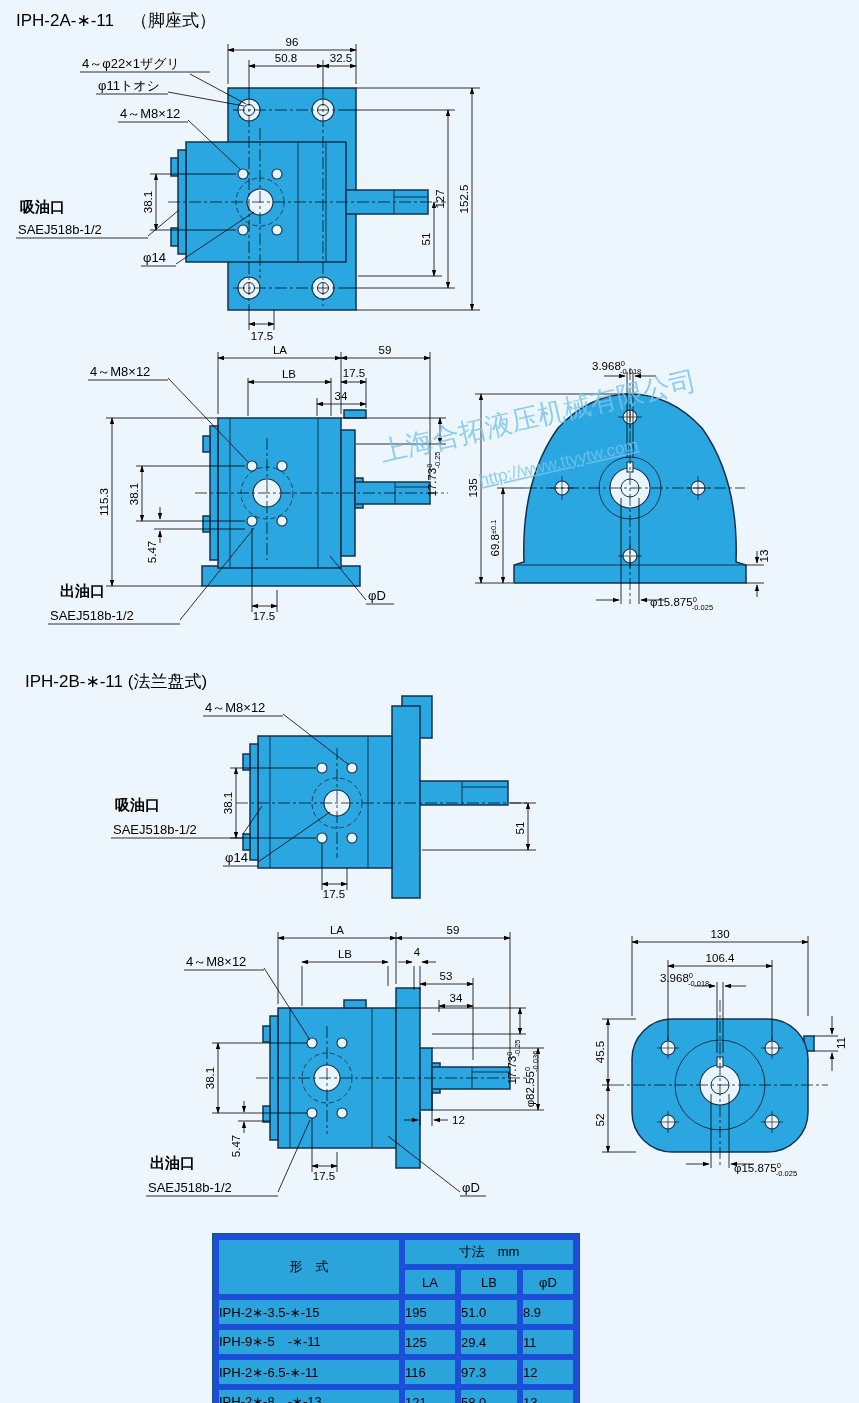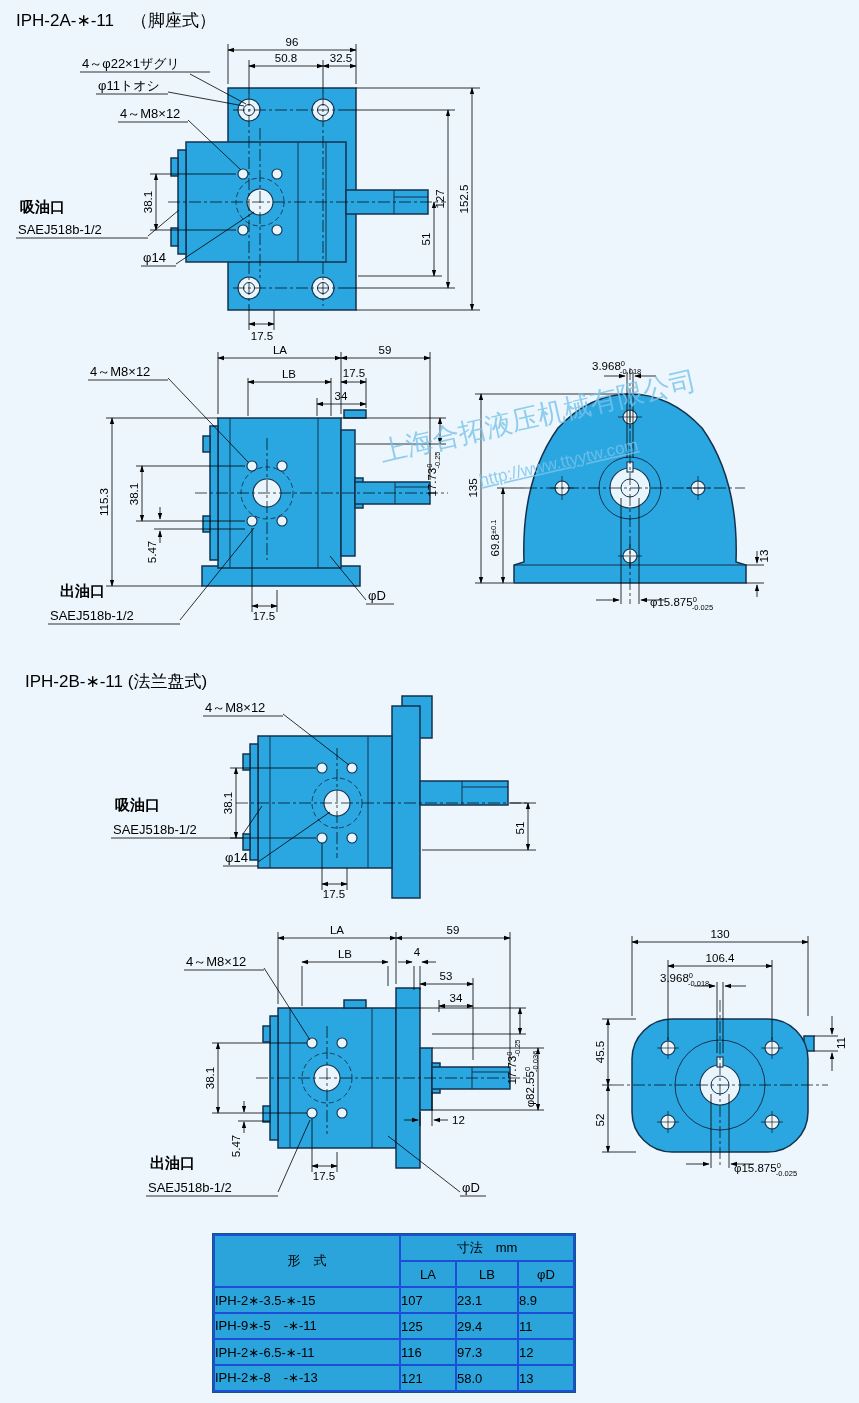--- a/index.html
+++ b/index.html
@@ -15,21 +15,21 @@
   .b{fill:#2aa7e0;stroke:#14324f;stroke-width:1.5;}
   .h{fill:#e9f5fc;stroke:#14324f;stroke-width:1.1;}
   .h2{fill:none;stroke:#14324f;stroke-width:1;}
   .t line{stroke:#000;stroke-width:0.8;}
   .cl line{stroke:#000;stroke-width:0.7;stroke-dasharray:12 3 3 3;}
   .crs line{stroke:#000;stroke-width:0.6;}
   .dsh{fill:none;stroke:#14324f;stroke-width:0.9;stroke-dasharray:5 3;}
   .wm{fill:#79c3ea;opacity:0.8;}
   #tablewrap{position:absolute;left:212px;top:1233px;border:1px solid #17577a;}
   #dim-table{border-collapse:collapse;font-size:13px;color:#000;table-layout:fixed;width:360px;}
-  #dim-table th,#dim-table td{background:#2ba4dc;border:2px solid #1d4ed8;
+  #dim-table th,#dim-table td{background:#2ba4dc;border:6px solid #1d4ed8;
       padding:0;height:24px;font-weight:normal;}
 </style>
 </head>
 <body>
 
 <svg width="859" height="1403" viewBox="0 0 859 1403">
   <defs>
     <marker id="arr" viewBox="0 0 10 8" markerWidth="9" markerHeight="7" refX="9" refY="4" orient="auto-start-reverse">
       <path d="M0,0.8 L10,4 L0,7.2 Z" fill="#000"></path>
     </marker>
@@ -481,22 +481,22 @@
       <th rowspan="2">形　式</th>
       <th colspan="3">寸法　mm</th>
     </tr>
     <tr>
       <th>LA</th>
       <th>LB</th>
       <th>φD</th>
     </tr>
     <tr>
       <td>IPH-2∗-3.5-∗-15</td>
-      <td>107</td>
-      <td>23.1</td>
+      <td>195</td>
+      <td>51.0</td>
       <td>8.9</td>
     </tr>
     <tr>
       <td>IPH-9∗-5　-∗-11</td>
       <td>125</td>
       <td>29.4</td>
       <td>11</td>
     </tr>
     <tr>
       <td>IPH-2∗-6.5-∗-11</td>

